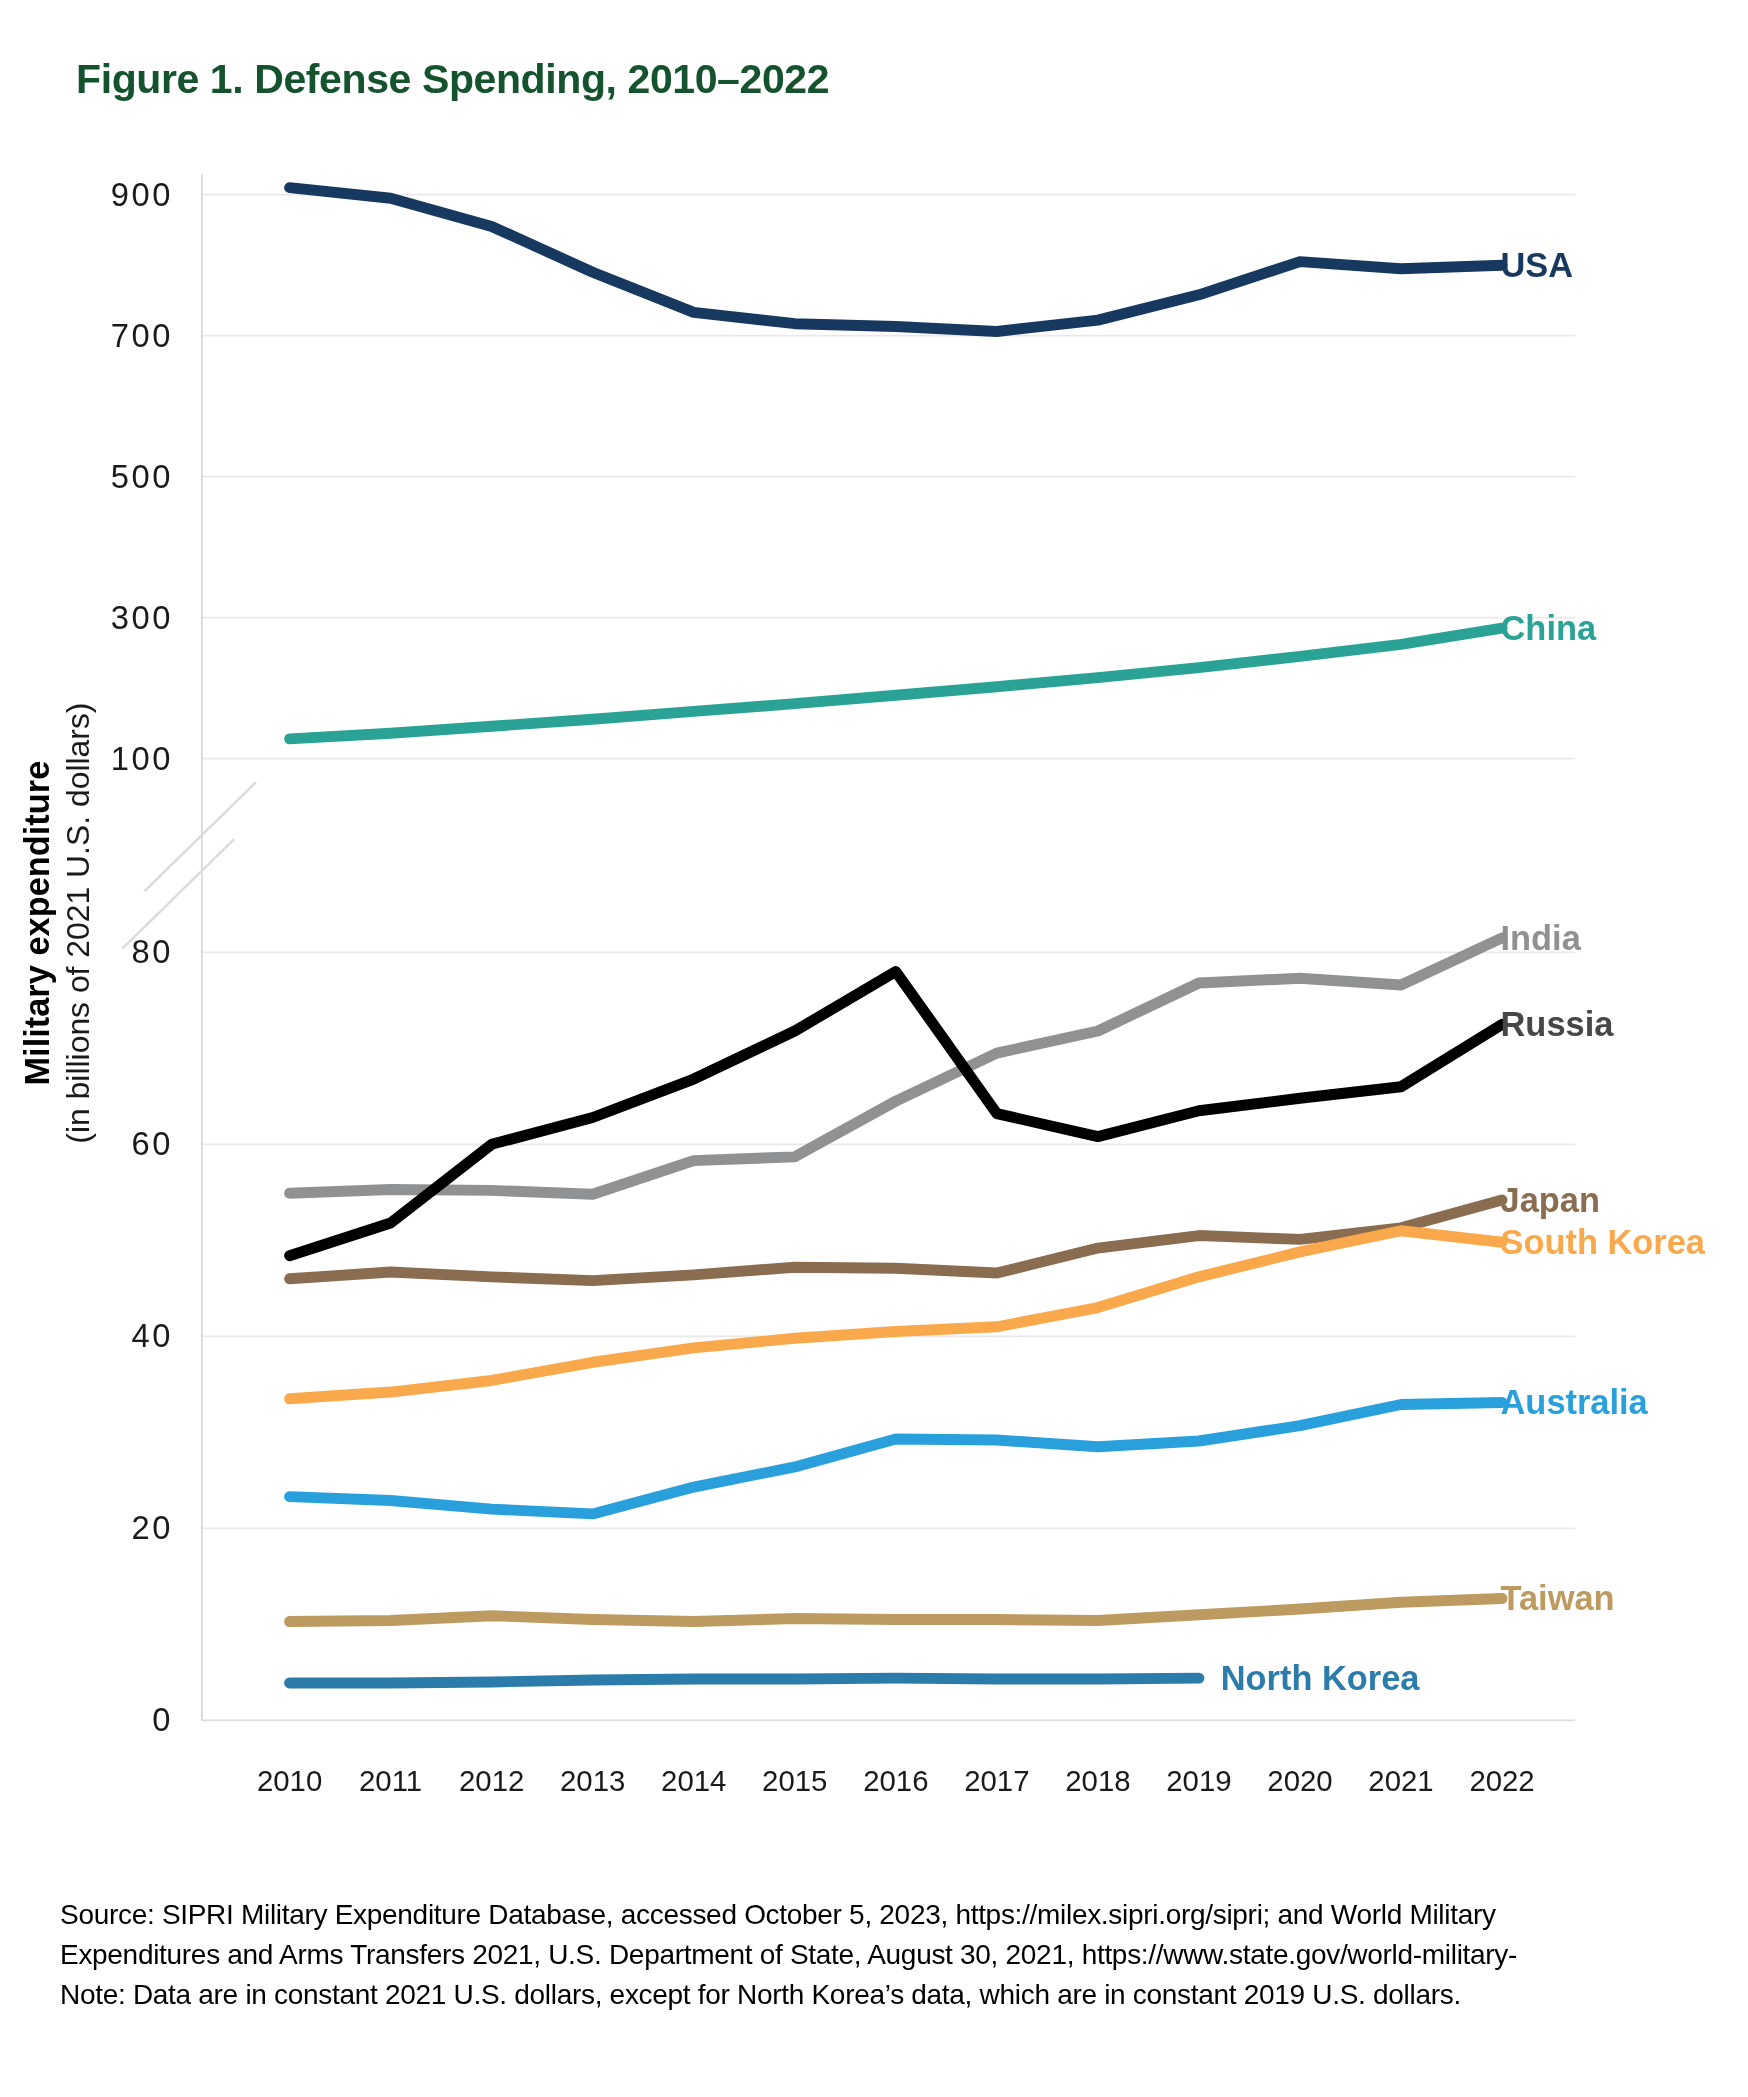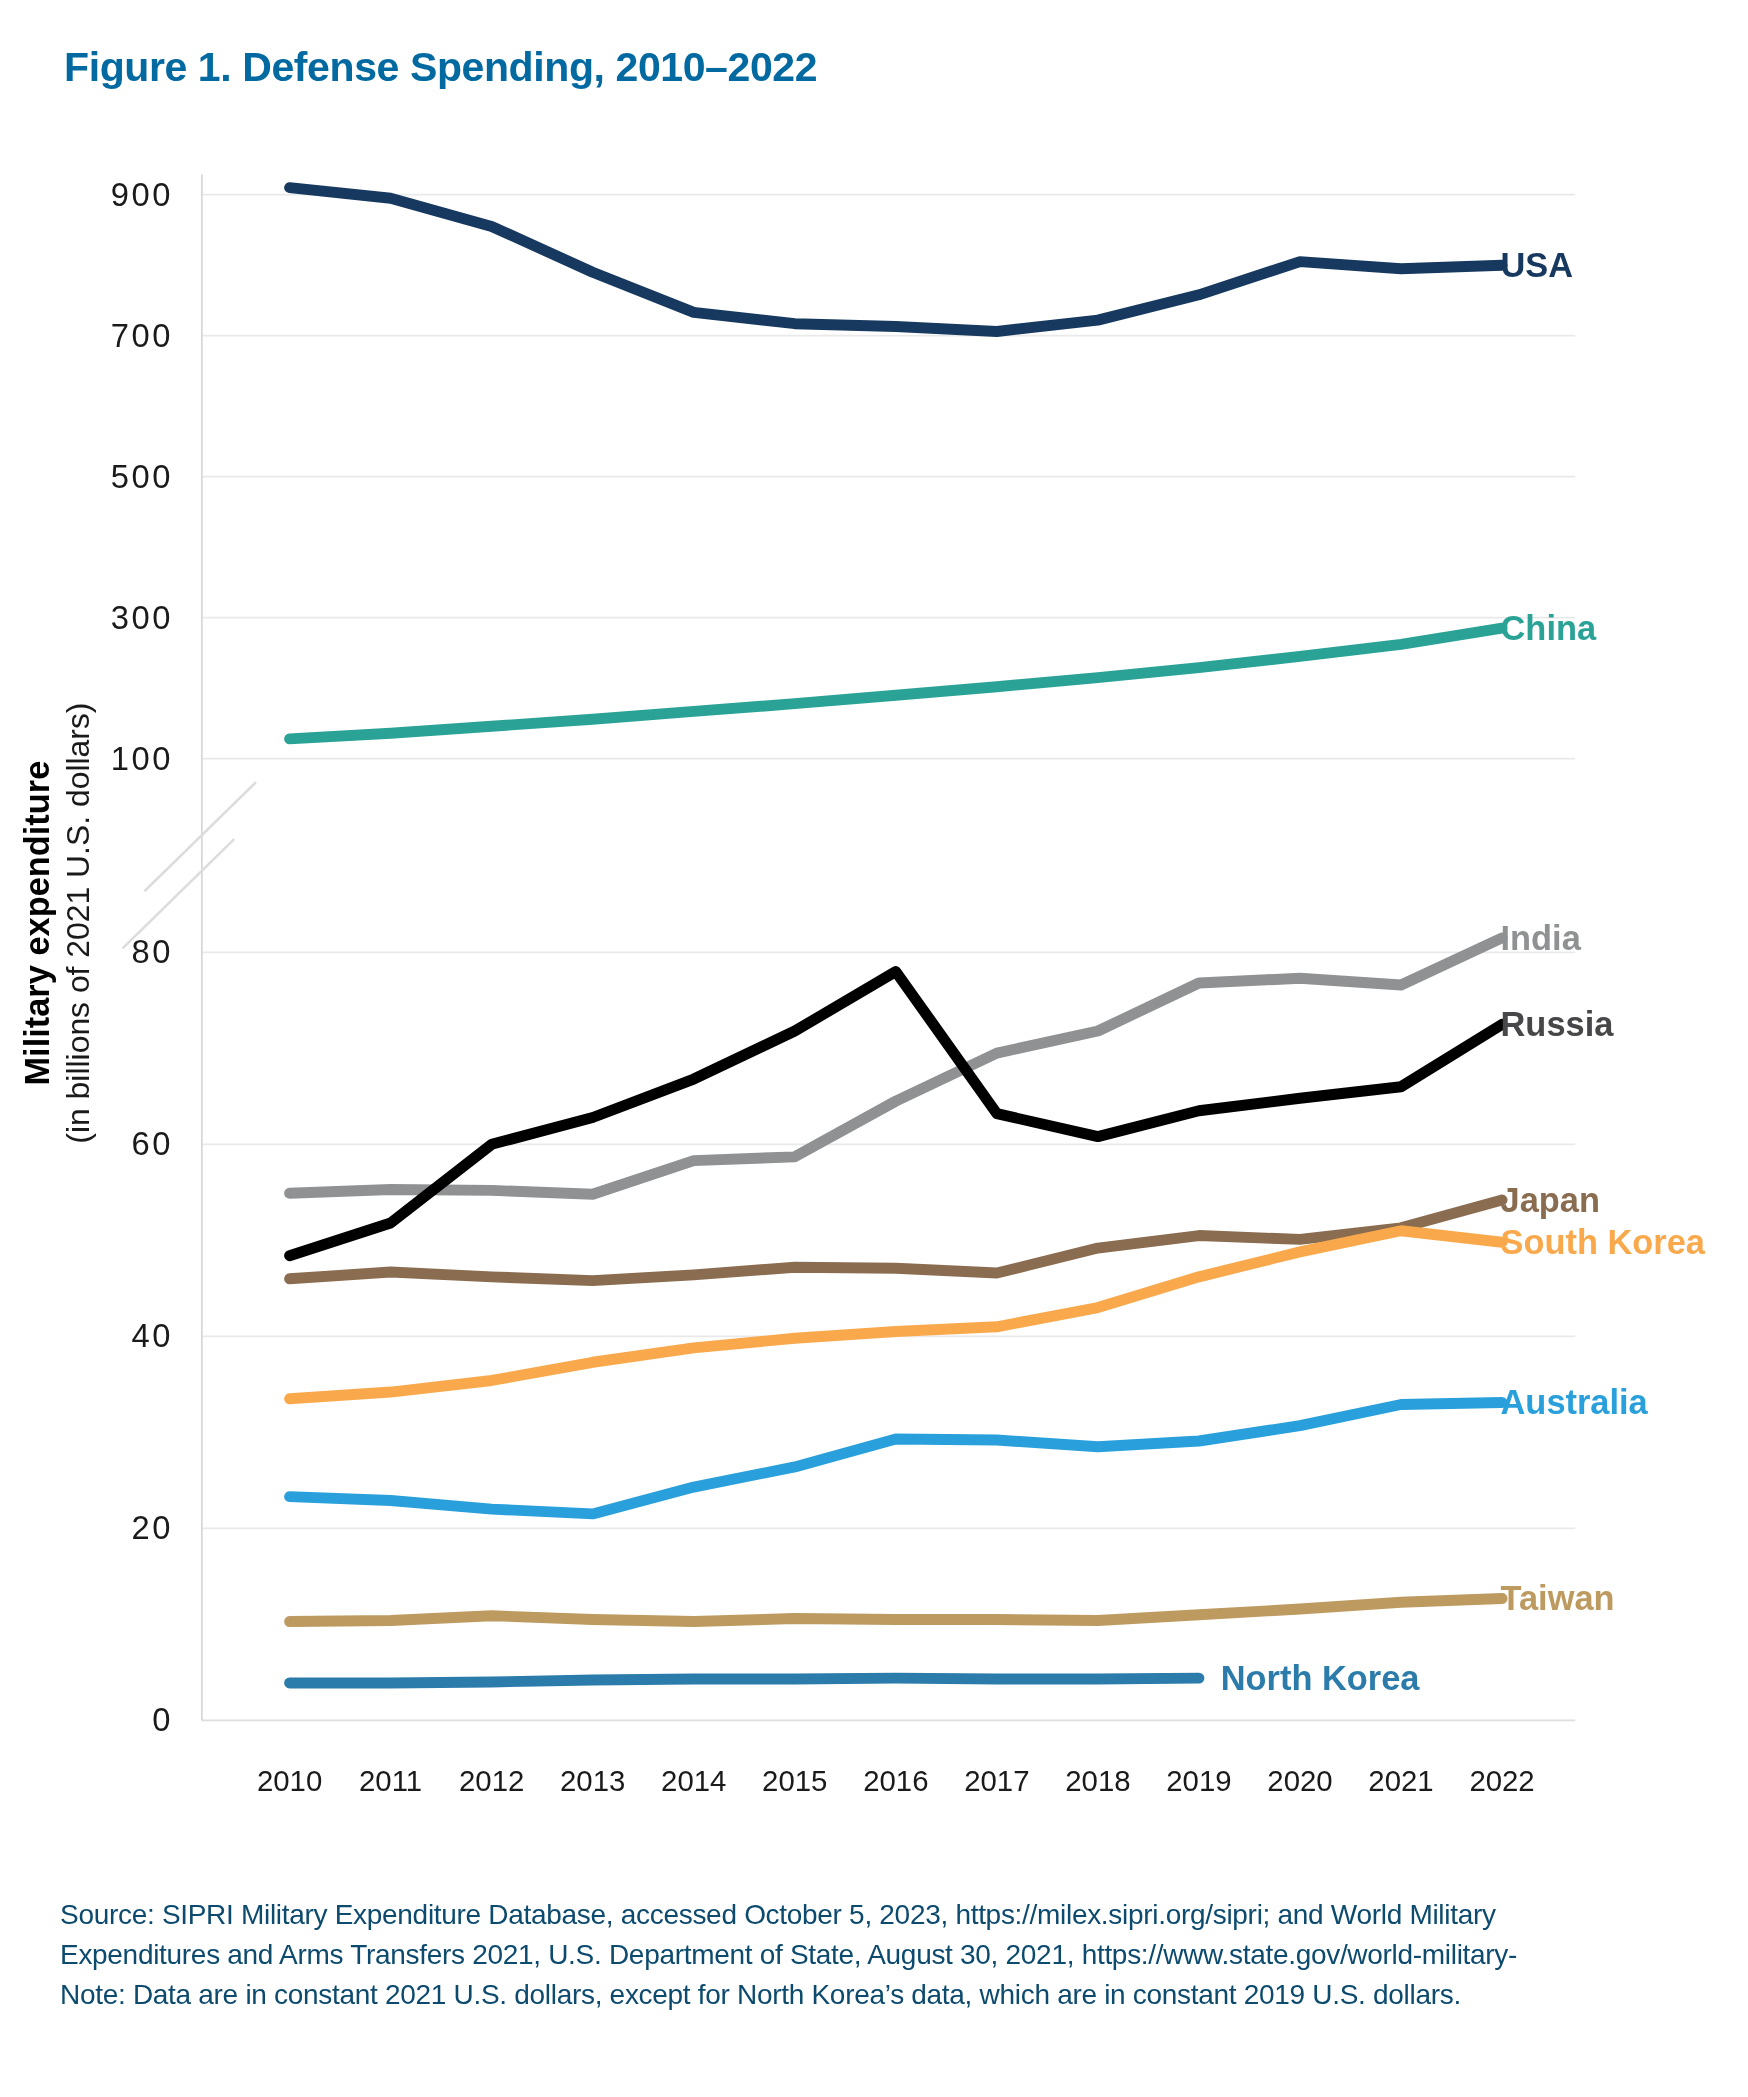--- a/index.html
+++ b/index.html
@@ -1,21 +1,21 @@
 <!DOCTYPE html>
 <html style="font-size:13.4px"><head>
 <meta charset="utf-8">
 <style>
   html,body{margin:0;padding:0;background:#ffffff;}
   body{width:1749px;height:2098px;position:relative;font-family:"Liberation Sans",sans-serif;color:#1a1a1a;}
   .page{position:absolute;inset:0;background:#fff;}
-  .figure-title{position:absolute;left:60px;top:40px;margin:4px;font-size:41px;font-weight:700;letter-spacing:-0.4px;color:#0369a1;}
+  .figure-title{position:absolute;left:60px;top:40px;margin:16px;font-size:41px;font-weight:700;letter-spacing:-0.4px;color:#14532d;}
   .chart-svg{position:absolute;left:0;top:0;}
   .footer{position:absolute;left:60px;top:1895px;width:1670px;}
-  .footer p{margin:0;font-size:28px;line-height:40px;font-weight:400;letter-spacing:-0.3px;color:#0c4a6e;}
+  .footer p{margin:0;font-size:28px;line-height:40px;font-weight:400;letter-spacing:-0.3px;color:#000000;}
 </style>
 </head>
 <body>
 
 <div class="page">
   <h1 class="figure-title">Figure 1. Defense Spending, 2010–2022</h1>
   <svg id="chart" class="chart-svg" width="1749" height="2098" viewBox="0 0 2084 2500">
       <line x1="240" y1="232" x2="1877" y2="232" stroke="#e9e9e9" stroke-width="2"></line>
       <text x="206" y="245" text-anchor="end" font-size="39" font-weight="400" letter-spacing="3" fill="#1a1a1a">900</text>
       <line x1="240" y1="400" x2="1877" y2="400" stroke="#e9e9e9" stroke-width="2"></line>

